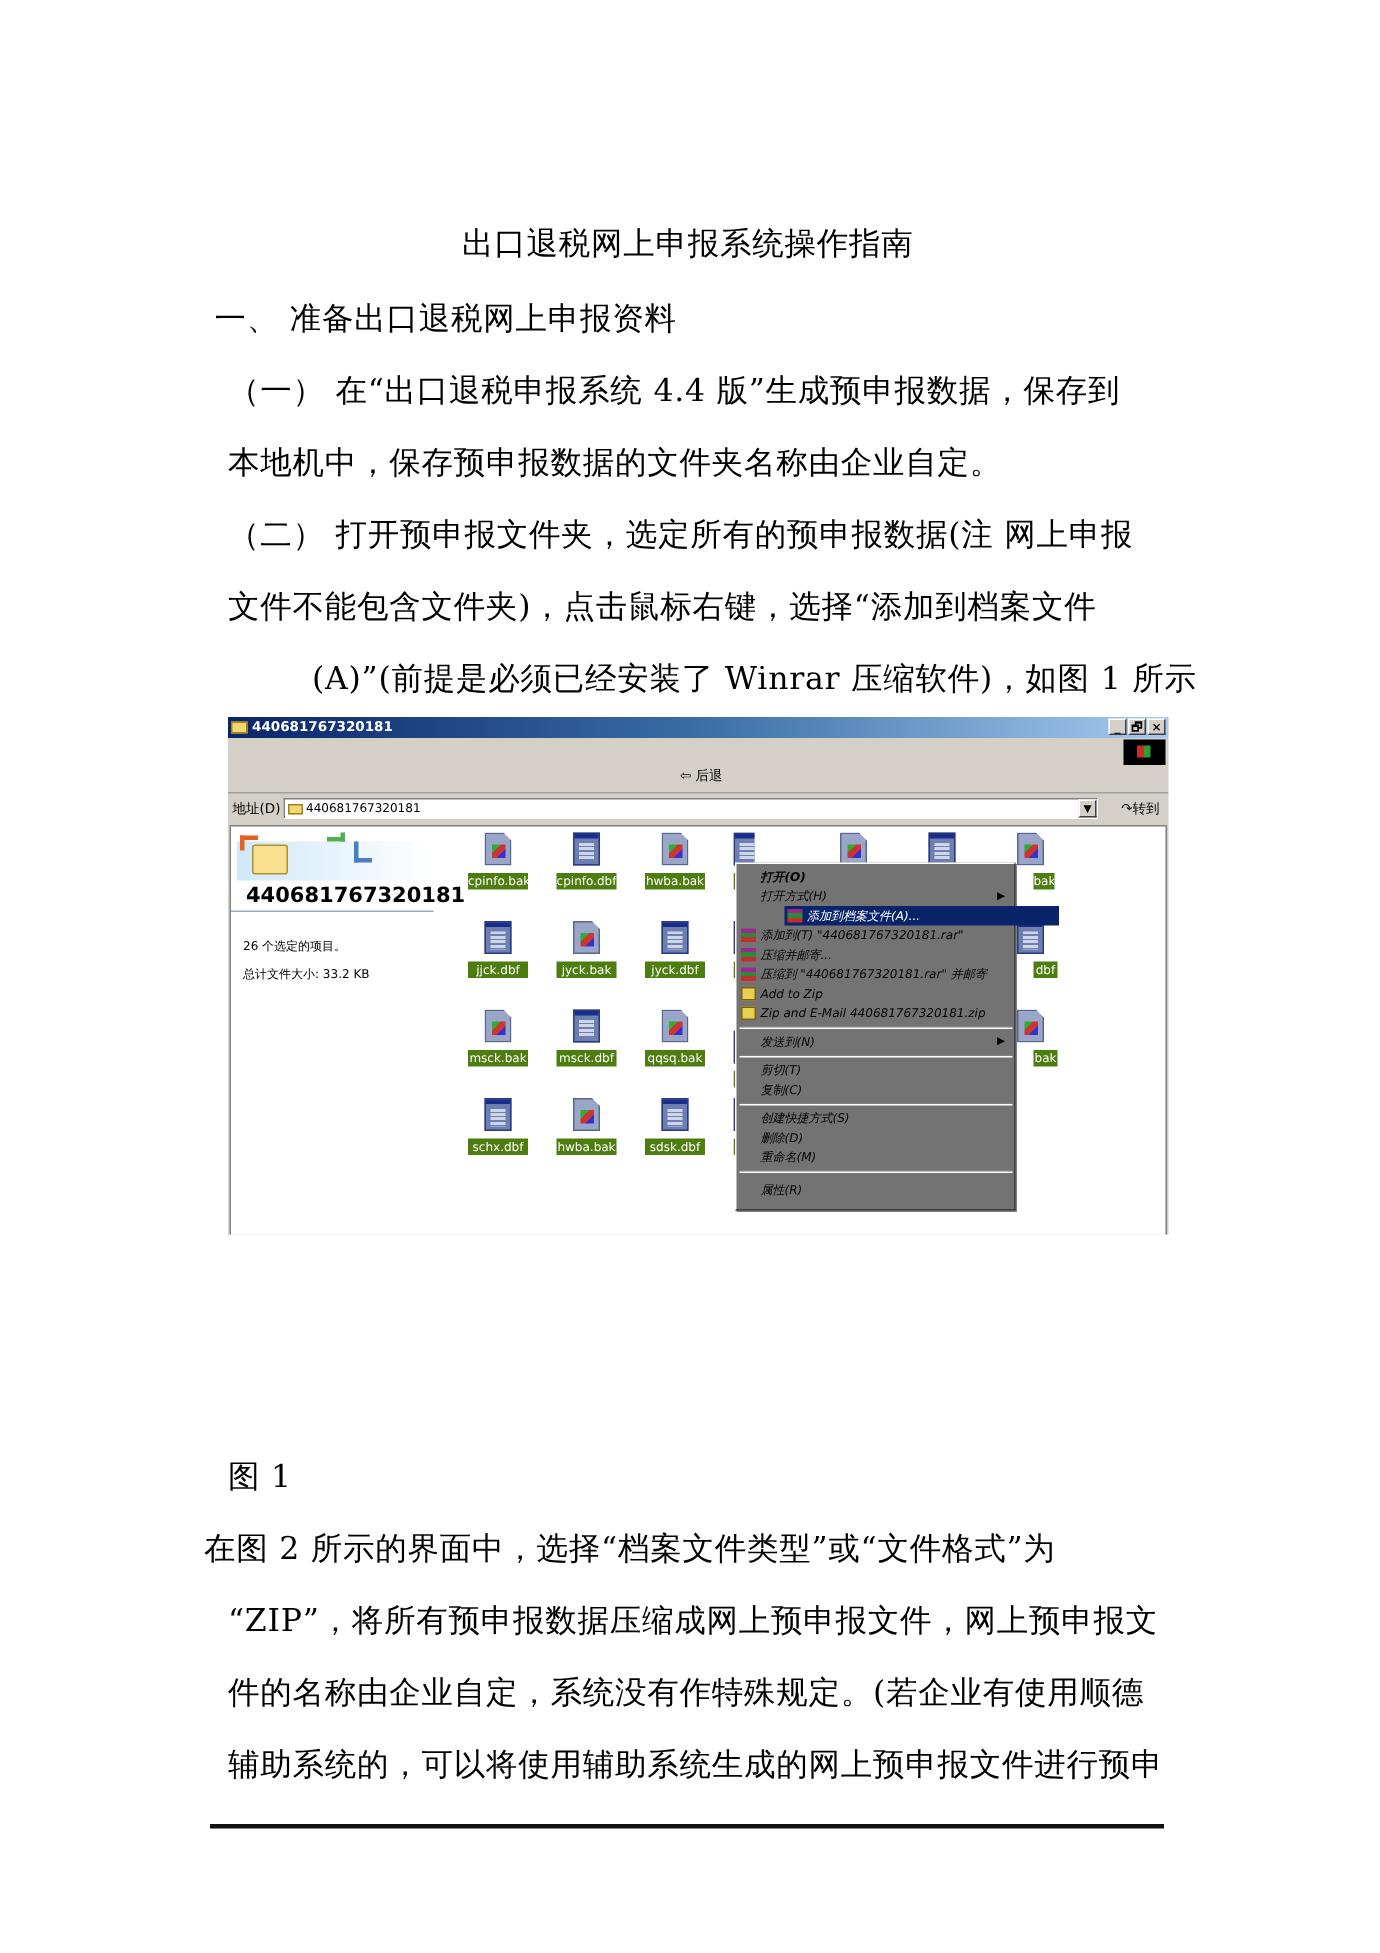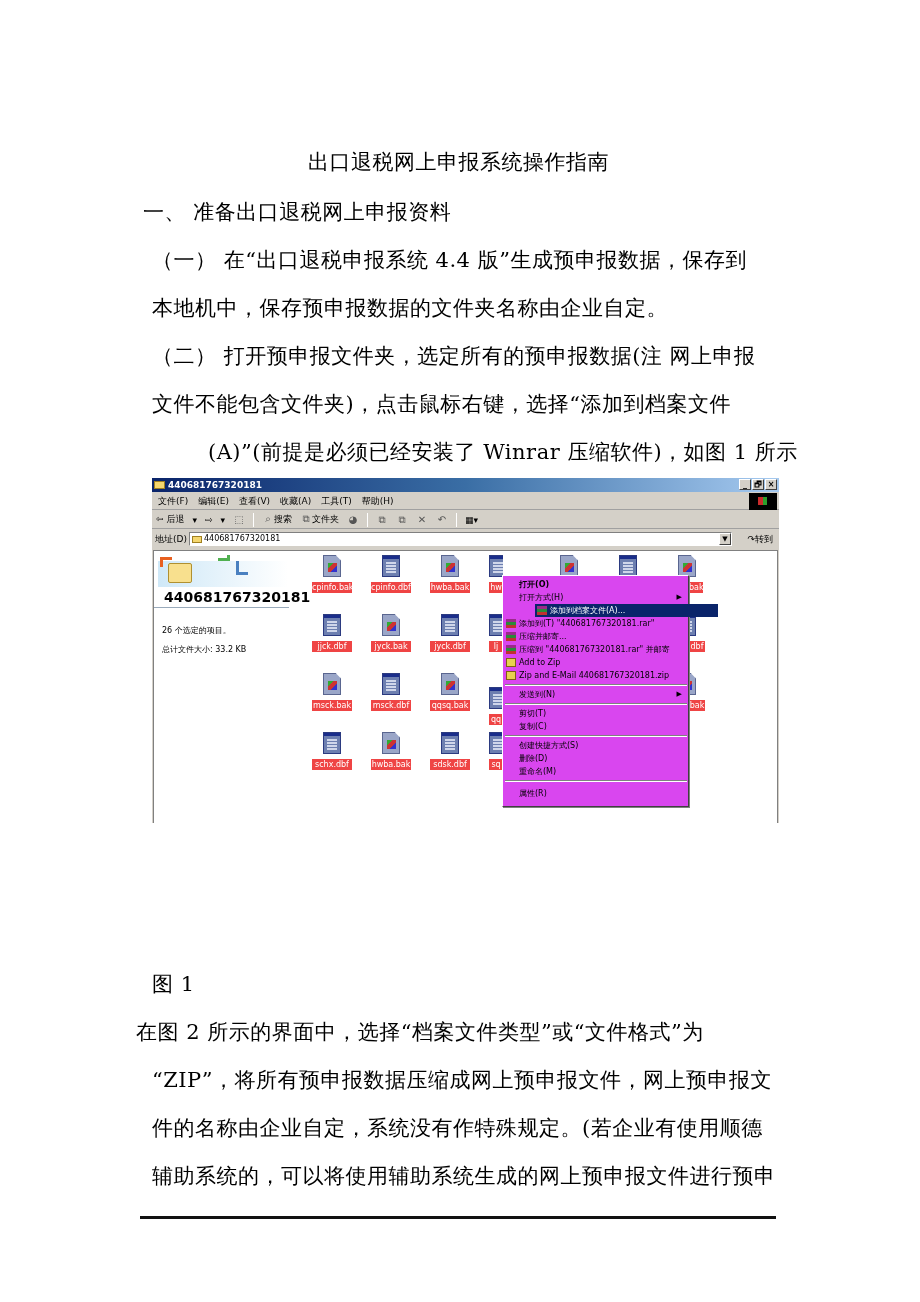--- a/index.html
+++ b/index.html
@@ -23,21 +23,21 @@
   
   .win { position: absolute; left: 152px; top: 478px; width: 627px; height: 345px; background: #d4d0c8; font-family: "DejaVu Sans", "Liberation Sans", sans-serif; font-size: 9px; overflow: hidden; }
   .titlebar { position: absolute; left: 0; top: 0; width: 100%; height: 14px; background: linear-gradient(90deg, #0a246a 0%, #3a6ea5 50%, #a6caf0 100%); color: #fff; font-weight: bold; font-size: 9px; line-height: 14px; padding-left: 16px; }
   .titlebar .ficon { position: absolute; left: 2px; top: 3px; width: 11px; height: 8px; background: #f5d76e; border: 1px solid #a08020; }
   .wbtns { position: absolute; right: 2px; top: 1px; display: flex; gap: 1px; }
   .wbtn { width: 12px; height: 11px; background: #d4d0c8; border: 1px solid; border-color: #fff #404040 #404040 #fff; color: #000; font-size: 8px; line-height: 9px; text-align: center; font-weight: bold; }
   .menubar { position: absolute; top: 15px; left: 0; width: 100%; height: 17px; display: flex; align-items: center; padding-left: 6px; gap: 10px; border-bottom: 1px solid #a0a0a0; }
   .menubar span { font-size: 9px; }
   .winlogo { position: absolute; right: 2px; top: 15px; width: 28px; height: 17px; background: #000; }
   .winlogo::after { content: ""; position: absolute; left: 9px; top: 4px; width: 9px; height: 8px; background: linear-gradient(90deg, #e33 0 50%, #3b3 50%); opacity: 0.85; }
-  .toolbar { position: absolute; top: 33px; left: 0; width: 100%; height: 18px; display: flex; align-items: center; padding-left: 4px; gap: 8px; border-bottom: 1px solid #a0a0a0; font-size: 9px; }
+  .toolbar { position: absolute; top: 33px; left: 0; width: 100%; height: 18px; display: flex; align-items: center; padding-left: 4px; gap: 8px; border-bottom: 1px solid #a0a0a0; font-size: 9px; flex-direction: column; }
   .tsep { width: 1px; height: 14px; background: #808080; border-right: 1px solid #fff; }
   .ticon { display: inline-block; width: 12px; height: 11px; font-size: 10px; line-height: 11px; text-align: center; color: #555; }
   .addrbar { position: absolute; top: 52px; left: 0; width: 100%; height: 18px; display: flex; align-items: center; padding-left: 3px; font-size: 9px; }
   .addrfield { position: absolute; left: 37px; top: 2px; width: 543px; height: 14px; background: #fff; border: 1px solid; border-color: #808080 #fff #fff #808080; font-size: 8px; line-height: 12px; padding-left: 14px; }
   .addrfield .ficon { position: absolute; left: 2px; top: 3px; width: 10px; height: 7px; background: #f5d76e; border: 1px solid #a08020; }
   .ddbtn { position: absolute; left: 567px; top: 3px; width: 12px; height: 12px; background: #d4d0c8; border: 1px solid; border-color: #fff #404040 #404040 #fff; font-size: 7px; line-height: 10px; text-align: center; }
   .gobtn { position: absolute; right: 6px; top: 3px; font-size: 9px; }
   .content { position: absolute; top: 72px; left: 1px; width: 625px; height: 384px; background: #fff; border: 1px solid #808080; }
   .leftpane { position: absolute; left: 0; top: 0; width: 155px; height: 100%; }
   .banner { position: absolute; left: 4px; top: 4px; width: 130px; height: 32px; }
@@ -50,22 +50,22 @@
   .lp-rule { position: absolute; left: 0; top: 56px; width: 135px; height: 1px; background: #9ab; }
   .sel-count { position: absolute; left: 8px; top: 74px; font-size: 8px; }
   .total-size { position: absolute; left: 8px; top: 93px; font-size: 8px; }
   .file { position: absolute; width: 40px; height: 44px; text-align: center; }
   .file .ic { position: absolute; left: 11px; top: 0; width: 18px; height: 22px; }
   .ic-dbf { background: #6d7fb0; border: 1px solid #2b3a80; }
   .ic-dbf::before { content: ""; position: absolute; left: 0; top: 0; width: 100%; height: 3px; background: #1a2d8a; }
   .ic-dbf::after { content: ""; position: absolute; left: 3px; top: 6px; width: 10px; height: 12px; background: repeating-linear-gradient(180deg, #cfd6ea 0 2px, #6d7fb0 2px 3px); }
   .ic-bak { background: #9aa6c8; border: 1px solid #5a6690; clip-path: polygon(0 0, 70% 0, 100% 25%, 100% 100%, 0 100%); }
   .ic-bak::after { content: ""; position: absolute; left: 4px; top: 7px; width: 9px; height: 9px; background: linear-gradient(135deg, #3a3 0 33%, #c33 33% 66%, #33c 66%); }
-  .file .lbl { position: absolute; left: 0; top: 27px; width: 100%; font-size: 8px; line-height: 11px; background: #ef4444; color: #fff; white-space: nowrap; overflow: hidden; }
-  .ctx { position: absolute; left: 348px; top: 24px; width: 187px; height: 232px; background: #d946ef; border: 1px solid; border-color: #fff #404040 #404040 #fff; box-shadow: 1px 1px 0 #808080; font-size: 8px; }
+  .file .lbl { position: absolute; left: 0; top: 27px; width: 100%; font-size: 8px; line-height: 11px; background: #4d7c0f; color: #fff; white-space: nowrap; overflow: hidden; }
+  .ctx { position: absolute; left: 336px; top: 24px; width: 187px; height: 232px; background: #737373; border: 1px solid; border-color: #fff #404040 #404040 #fff; box-shadow: 1px 1px 0 #808080; font-size: 8px; font-style: italic; }
   .ci { position: absolute; left: 1px; width: 183px; height: 13px; line-height: 13px; padding-left: 15px; white-space: nowrap; }
   .ci.hl { background: #0a246a; color: #fff; margin-left: 31px; }
   .ci.bold { font-weight: bold; }
   .ci .sub { position: absolute; right: 5px; top: 0; font-size: 7px; }
   .ci .rar { position: absolute; left: 2px; top: 2px; width: 10px; height: 9px; background: linear-gradient(180deg, #9a2a8a 0 33%, #2a8a3a 33% 66%, #c03030 66%); }
   .ci .zip { position: absolute; left: 2px; top: 2px; width: 10px; height: 9px; background: #e8d050; border: 1px solid #806010; }
   .csep { position: absolute; left: 2px; width: 182px; height: 2px; border-top: 1px solid #808080; border-bottom: 1px solid #fff; }
   .status { position: absolute; left: 0; top: 457px; width: 100%; height: 12px; font-size: 8px; line-height: 12px; padding-left: 1px; background: #d4d0c8; }
 </style>
 </head>
@@ -83,28 +83,20 @@
   <div class="titlebar">
     <span class="ficon"></span>
     <span>440681767320181</span>
     <div class="wbtns">
       <div class="wbtn">_</div>
       <div class="wbtn">🗗</div>
       <div class="wbtn">×</div>
     </div>
   </div>
 
-  <div class="menubar">
-    <span>文件(F)</span>
-    <span>编辑(E)</span>
-    <span>查看(V)</span>
-    <span>收藏(A)</span>
-    <span>工具(T)</span>
-    <span>帮助(H)</span>
-  </div>
   <div class="winlogo"></div>
 
   <div class="toolbar">
     <span>⇦ 后退</span>
     <span>▾</span>
     <span>⇨</span>
     <span>▾</span>
     <span class="ticon">⬚</span>
     <span class="tsep"></span>
     <span><span class="ticon">⌕</span><span>搜索</span></span>

